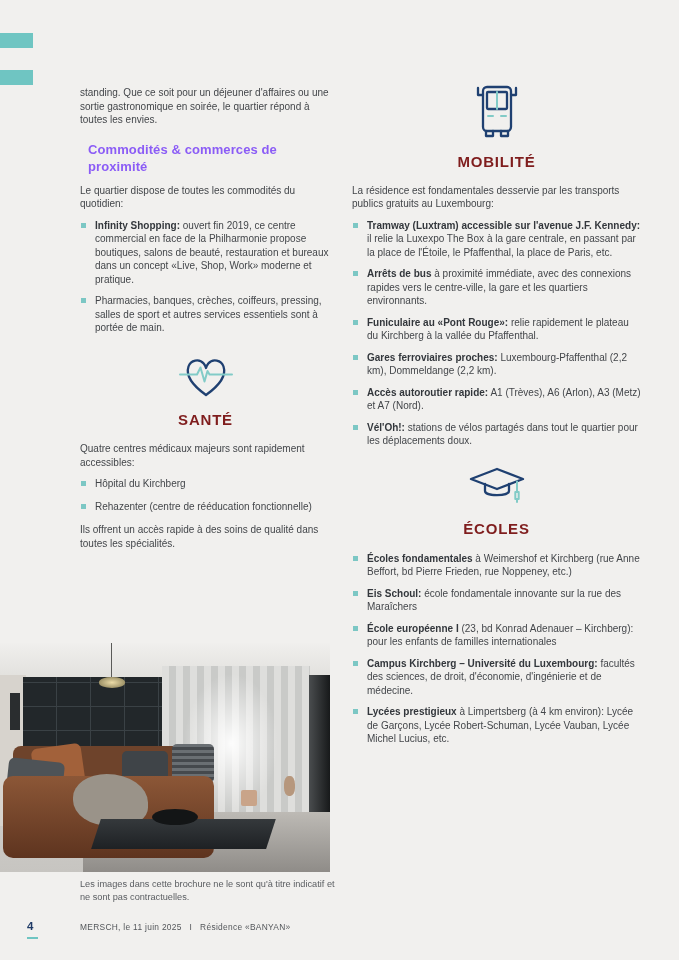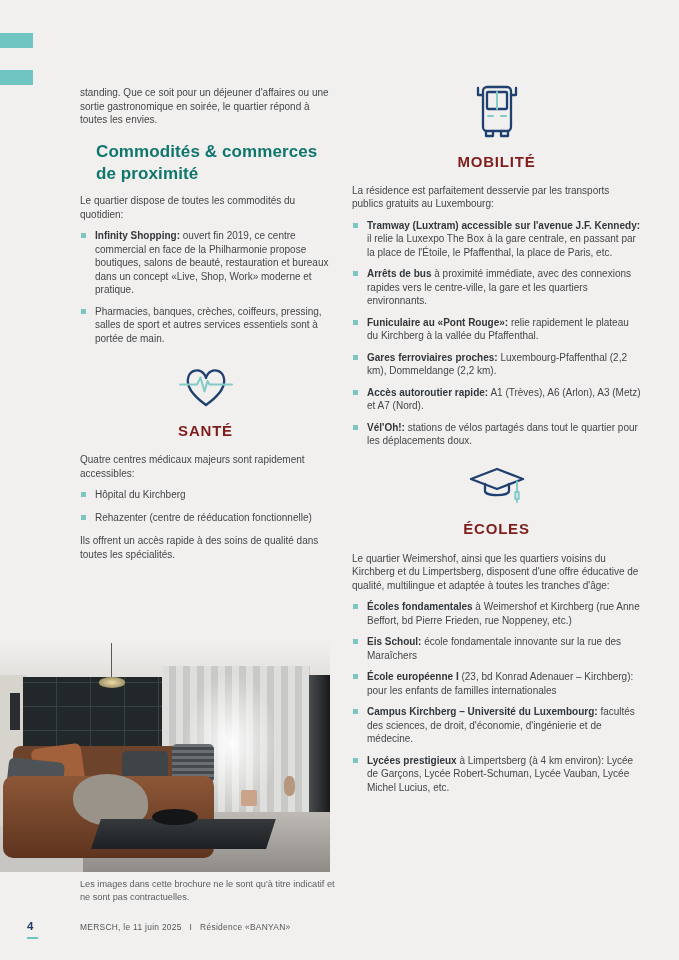--- a/index.html
+++ b/index.html
@@ -16,22 +16,22 @@
   .corner-bar.b1 { top:33px; }
   .corner-bar.b2 { top:70px; }
 
   .col { position:absolute; }
   .col-left  { left:80px; top:86px; width:251px; }
   .col-right { left:352px; top:82px; width:289px; }
 
   p { margin:0 0 8px 0; }
   .intro { margin-bottom:14px; }
   .subheading {
-    color:#0f766e; font-weight:bold; font-size:17px;
-    margin:14px 0 8px 16px; letter-spacing:0.1px;
+    color:#8b5cf6; font-weight:bold; font-size:13px;
+    margin:14px 0 8px 8px; letter-spacing:0.1px;
   }
   .icon-block { text-align:center; margin:16px 0 2px 0; }
   .icon-block svg { display:inline-block; }
   .section-heading {
     text-align:center; color:#7f1d1d; font-weight:bold;
     font-size:15px; letter-spacing:0.8px; margin:6px 0 12px 0;
   }
   ul.bullets { list-style:none; margin:4px 0 10px 0; padding:0; }
   ul.bullets li { position:relative; padding-left:15px; margin-bottom:8px; }
   ul.bullets li::before {
@@ -137,41 +137,40 @@
         <rect class="navy" x="11" y="5" width="28" height="44" rx="4"></rect>
         <rect class="navy" x="15" y="10" width="20" height="17" rx="1" stroke-width="1.8"></rect>
         <line class="teal" x1="25" y1="10" x2="25" y2="27" stroke-width="1.6"></line>
         <line class="teal" x1="16" y1="34" x2="21" y2="34"></line>
         <line class="teal" x1="29" y1="34" x2="34" y2="34"></line>
         <path class="navy" d="M14 49 v5 h7 v-5" stroke-width="2"></path>
         <path class="navy" d="M29 49 v5 h7 v-5" stroke-width="2"></path>
       </svg>
     </div>
     <div class="section-heading">MOBILITÉ</div>
-    <p>La résidence est parfaitement desservie par les transports publics gratuits au Luxembourg:</p>
+    <p>La résidence est fondamentales desservie par les transports publics gratuits au Luxembourg:</p>
     <ul class="bullets">
       <li><span class="lead">Tramway (Luxtram) accessible sur l'avenue J.F. Kennedy:</span><span> il relie la Luxexpo The Box à la gare centrale, en passant par la place de l'Étoile, le Pfaffenthal, la place de Paris, etc.</span></li>
       <li><span class="lead">Arrêts de bus</span><span> à proximité immédiate, avec des connexions rapides vers le centre-ville, la gare et les quartiers environnants.</span></li>
       <li><span class="lead">Funiculaire au «Pont Rouge»:</span><span> relie rapidement le plateau du Kirchberg à la vallée du Pfaffenthal.</span></li>
       <li><span class="lead">Gares ferroviaires proches:</span><span> Luxembourg-Pfaffenthal (2,2 km), Dommeldange (2,2 km).</span></li>
       <li><span class="lead">Accès autoroutier rapide:</span><span> A1 (Trèves), A6 (Arlon), A3 (Metz) et A7 (Nord).</span></li>
       <li><span class="lead">Vél'Oh!:</span><span> stations de vélos partagés dans tout le quartier pour les déplacements doux.</span></li>
     </ul>
 
     <div class="icon-block">
       <svg width="62" height="46" viewBox="0 0 62 46">
         <polygon class="navy" points="31,5 57,15 31,25 5,15"></polygon>
         <path class="navy" d="M19 20 v7 c0 5.5 24 5.5 24 0 v-7"></path>
         <line class="teal" x1="51" y1="17.5" x2="51" y2="28" stroke-width="1.8"></line>
         <rect class="teal" x="49.3" y="28" width="3.4" height="7" stroke-width="1.6"></rect>
         <line class="teal" x1="51" y1="35" x2="51" y2="38" stroke-width="1.6"></line>
       </svg>
     </div>
     <div class="section-heading">ÉCOLES</div>
-    <p>Le quartier Weimershof, ainsi que les quartiers voisins du Kirchberg et du Limpertsberg, disposent d'une offre éducative de qualité, multilingue et adaptée à toutes les tranches d'âge:</p>
     <ul class="bullets">
       <li><span class="lead">Écoles fondamentales</span><span> à Weimershof et Kirchberg (rue Anne Beffort, bd Pierre Frieden, rue Noppeney, etc.)</span></li>
       <li><span class="lead">Eis Schoul:</span><span> école fondamentale innovante sur la rue des Maraîchers</span></li>
       <li><span class="lead">École européenne I</span><span> (23, bd Konrad Adenauer – Kirchberg): pour les enfants de familles internationales</span></li>
       <li><span class="lead">Campus Kirchberg – Université du Luxembourg:</span><span> facultés des sciences, de droit, d'économie, d'ingénierie et de médecine.</span></li>
       <li><span class="lead">Lycées prestigieux</span><span> à Limpertsberg (à 4 km environ): Lycée de Garçons, Lycée Robert-Schuman, Lycée Vauban, Lycée Michel Lucius, etc.</span></li>
     </ul>
   </div>
 
   <div class="photo">

